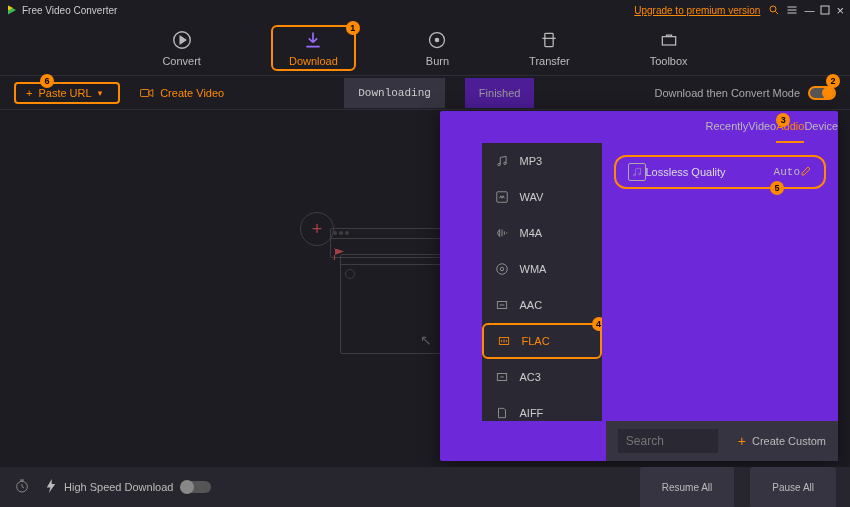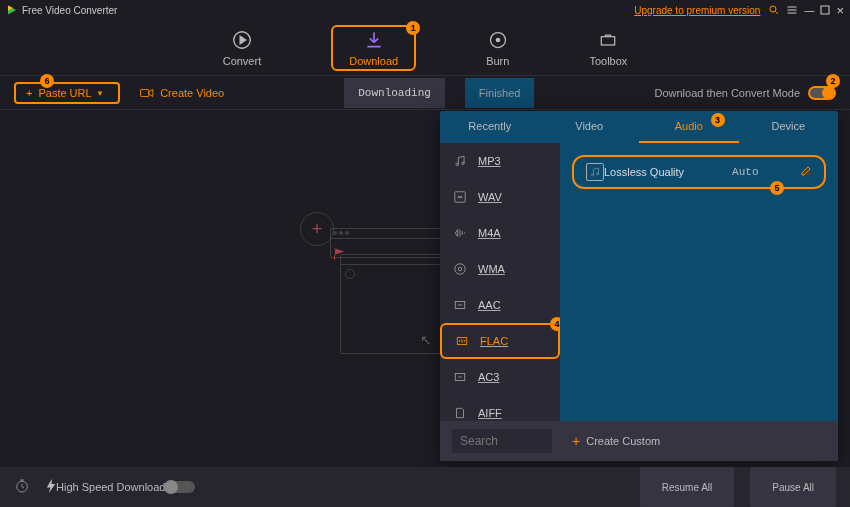--- a/index.html
+++ b/index.html
@@ -35,45 +35,45 @@
   .illustration .plus-circle { width:34px; height:34px; border:1px solid #555; border-radius:50%; position:absolute; left:0; top:0; display:flex; align-items:center; justify-content:center; color:#ff5a5a; font-size:18px; }
   .illustration .win1 { position:absolute; left:30px; top:16px; width:150px; height:30px; border:1px solid #555; border-radius:2px; }
   .illustration .win1 .bar { height:10px; border-bottom:1px solid #555; display:flex; gap:2px; padding:2px; }
   .illustration .win1 .bar i { width:4px; height:4px; background:#555; border-radius:50%; display:block;}
   .illustration .win2 { position:absolute; left:40px; top:42px; width:170px; height:100px; border:1px solid #555; border-radius:2px; }
   .illustration .win2 .bar { height:10px; border-bottom:1px solid #555; }
   .illustration .win2 .play { width:10px;height:10px;border:1px solid #555;border-radius:50%;margin:4px;}
   .illustration .flag { position:absolute; left:34px; top:36px; width:10px; height:12px; background:#ff5a5a; clip-path: polygon(0 0,100% 30%,0 60%,0 100%,10% 100%,10% 0);}
   .illustration .cursor { position:absolute; left:120px; top:120px; color:#888; font-size:14px;}
   
-  .panel { position:absolute; right:12px; top:1px; width:398px; bottom:6px; background:#0c4a6e; display:flex; flex-direction:column; border-radius:2px; box-shadow:0 4px 20px rgba(0,0,0,.5); }
+  .panel { position:absolute; right:12px; top:1px; width:398px; bottom:6px; background:#6d28d9; display:flex; flex-direction:column; border-radius:2px; box-shadow:0 4px 20px rgba(0,0,0,.5);align-items:flex-end; }
   .panel-tabs { display:flex; height:32px; font-size:11px; }
   .panel-tabs .ptab { flex:1; display:flex; align-items:center; justify-content:center; cursor:pointer; color:#bbb; border-bottom:2px solid transparent; position:relative;}
   .panel-tabs .ptab.active { color:#ff8a00; border-bottom-color:#ff8a00; }
   .panel-body { flex:1; display:flex; overflow:hidden; }
-  .format-list { width:120px; background:#2a2933; overflow-y:auto;text-decoration:underline; }
+  .format-list { width:120px; background:#2a2933; overflow-y:auto; }
   .format-list::-webkit-scrollbar{width:6px;} .format-list::-webkit-scrollbar-thumb{background:#555;border-radius:3px;}
   .fmt { height:36px; display:flex; align-items:center; gap:10px; padding:0 12px; font-size:11px; color:#ccc; cursor:pointer; }
   .fmt .ficon { width:16px; height:16px; display:flex; align-items:center; justify-content:center; color:#999;}
   .fmt.selected { border:2px solid #ff8a00; border-radius:6px; color:#ff8a00; position:relative;}
   .fmt.selected .ficon { color:#ff8a00; }
   .quality-pane { flex:1; padding:12px; }
   .quality-row { border:2px solid #ff8a00; border-radius:12px; height:34px; display:flex; align-items:center; gap:0; padding:0 12px; font-size:11px; position:relative; cursor:pointer;}
   .quality-row .qicon { width:18px; height:18px; display:flex;align-items:center;justify-content:center; border:1px solid #aaa; border-radius:2px;}
   .quality-row .label { color:#ddd; flex:0 0 auto;}
   .quality-row .val { color:#bbb; margin-left:48px;font-family:Liberation Mono, monospace;}
   .quality-row .edit { margin-left:auto; color:#ff8a00; }
   .panel-footer { height:40px; display:flex; align-items:center; gap:20px; padding:0 12px; background:#353440; font-size:11px;}
   .panel-footer input { background:#2a2933; border:none; color:#aaa; padding:5px 8px; width:100px; font-size:12px; outline:none;}
   .panel-footer .create { color:#bbb; display:flex; align-items:center; gap:6px; cursor:pointer;}
   .panel-footer .create .plus{ color:#ff8a00; font-size:14px;}
   
   .bottombar { position:absolute; left:0; right:0; bottom:0; height:40px; background:#27262f; display:flex; align-items:center; padding:0 14px; gap:16px; font-size:11px;}
   .bottombar .clock { color:#888; }
-  .bottombar .hsd { display:flex; align-items:center; gap:0; color:#bbb;}
+  .bottombar .hsd { display:flex; align-items:center; gap:8px; color:#bbb;}
   .switch { width:30px; height:12px; background:#555; border-radius:6px; position:relative; cursor:pointer;}
   .switch .k{ width:14px;height:14px;background:#888;border-radius:50%;position:absolute;left:-1px;top:-1px;}
   .bottombar .spacer{flex:1;}
   .bottombar button { background:#353440; border:none; color:#bbb; padding:15px 22px; font-size:10px; cursor:pointer; border-radius:2px;}
 </style>
 </head>
 <body>
 
 <div class="titlebar">
   <div class="logo">
@@ -127,20 +127,29 @@
         <svg viewBox="0 0 24 24" width="20" height="20" fill="none" stroke="#bbb" stroke-width="1.5">
           <circle cx="12" cy="12" r="9"></circle>
           <circle cx="12" cy="12" r="2" fill="#bbb"></circle>
         </svg>
       </div>
     <span>Burn</span>
   </div>
   <div class="item">
     <div class="icon">
         <svg viewBox="0 0 24 24" width="20" height="20" fill="none" stroke="#bbb" stroke-width="1.5">
+          <rect x="7" y="4" width="10" height="16" rx="1"></rect>
+          <line x1="4" y1="10" x2="20" y2="10"></line>
+        </svg>
+      </div>
+    <span>Transfer</span>
+  </div>
+  <div class="item">
+    <div class="icon">
+        <svg viewBox="0 0 24 24" width="20" height="20" fill="none" stroke="#bbb" stroke-width="1.5">
           <rect x="4" y="8" width="16" height="10"></rect>
           <path d="M9 8V6h6v2"></path>
         </svg>
       </div>
     <span>Toolbox</span>
   </div>
 </div>
 
 <div class="subbar">
   <div class="paste-url">
@@ -151,21 +160,21 @@
   </div>
   <div class="record">
     <svg width="14" height="12" viewBox="0 0 24 18" fill="none" stroke="#ff8a00" stroke-width="1.5">
         <rect x="1" y="3" width="14" height="12" rx="1"></rect>
         <path d="M15 7l7-4v12l-7-4z"></path>
       </svg>
     <span>Create Video</span>
   </div>
   <div class="spacer"></div>
   <div class="sub-tab active" style="background:#353440;">Downloading</div>
-  <div class="sub-tab" style="background:#0c4a6e;">Finished</div>
+  <div class="sub-tab" style="background:#4c1d95;">Finished</div>
   <div class="spacer"></div>
   <div class="convert-mode">
     <span>Download then Convert Mode</span>
     <div class="toggle">
       <div class="badge" style="top:-14px; right:-6px;">2</div>
       <div class="knob"></div>
     </div>
   </div>
 </div>
 

